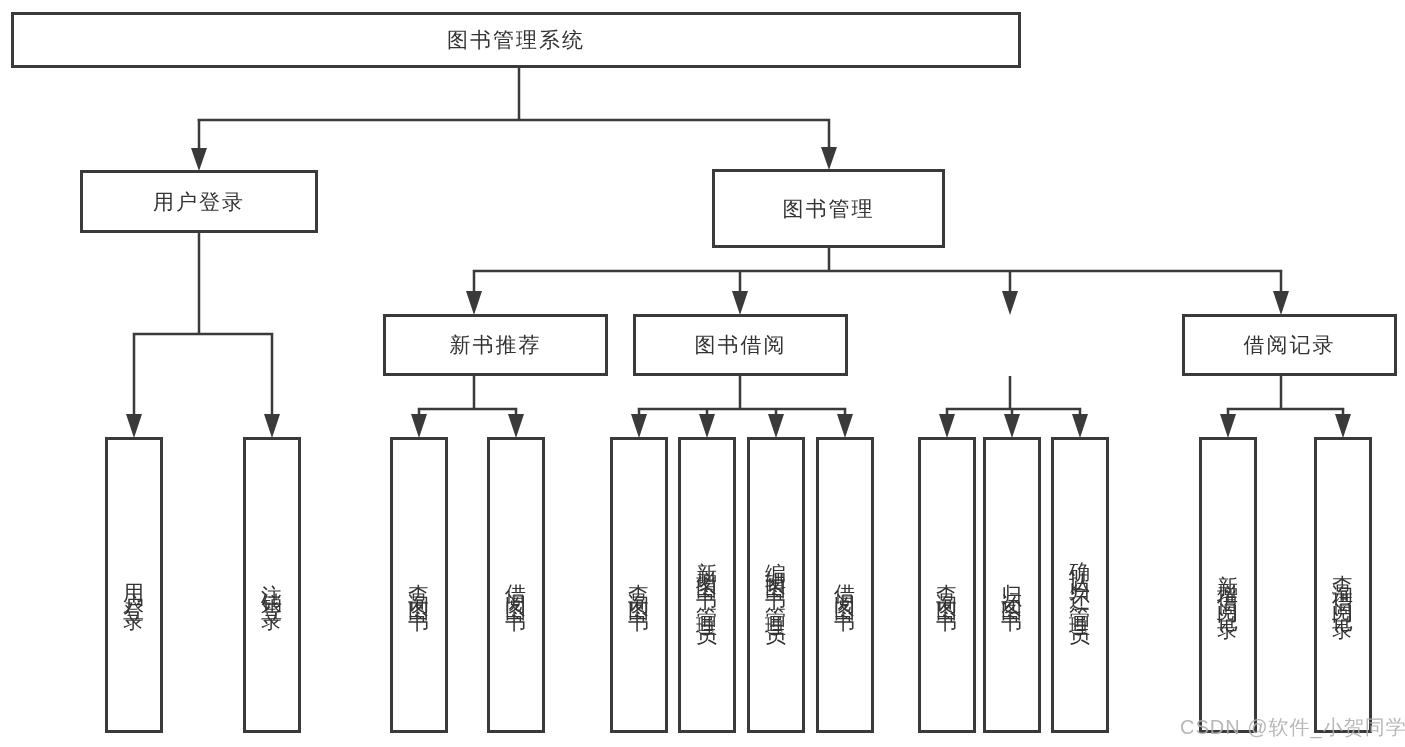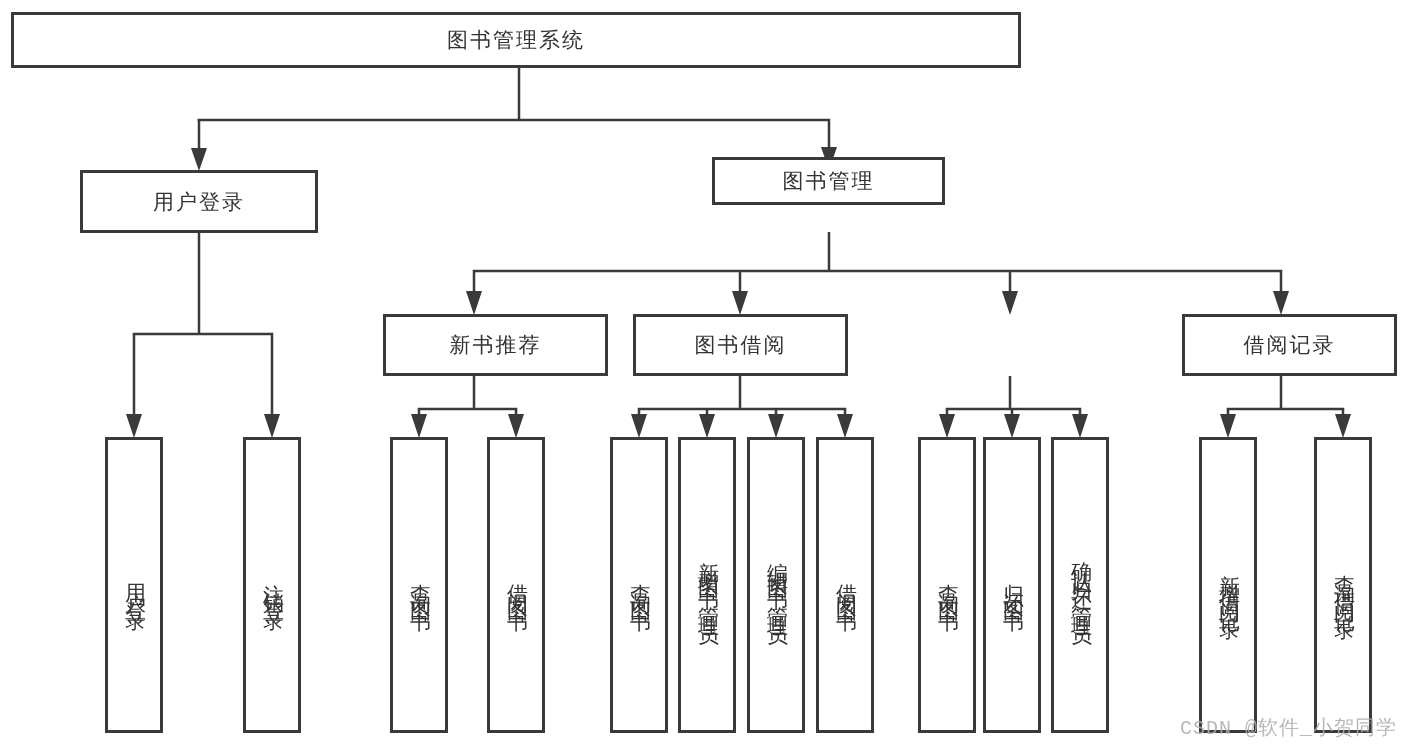--- a/index.html
+++ b/index.html
@@ -7,21 +7,20 @@
     padding: 0;
     background: #ffffff;
     font-family: "Liberation Sans", sans-serif;
   }
   .canvas {
     position: relative;
     width: 1405px;
     height: 747px;
     background: #ffffff;
     overflow: hidden;
-    font-family: Liberation Mono, monospace;
   }
   .connectors {
     position: absolute;
     left: 0;
     top: 0;
     pointer-events: none;
   }
   .node {
     position: absolute;
     box-sizing: border-box;
@@ -96,21 +95,21 @@
       <polygon points="1004,414 1020,414 1012,438"></polygon>
       <polygon points="1072,414 1088,414 1080,438"></polygon>
       <polygon points="1220,414 1236,414 1228,438"></polygon>
       <polygon points="1335,414 1351,414 1343,438"></polygon>
     </g>
   </svg>
 
   <div class="node hnode" style="left:11px; top:12px; width:1010px; height:56px;">图书管理系统</div>
 
   <div class="node hnode" style="left:80px; top:170px; width:238px; height:63px;">用户登录</div>
-  <div class="node hnode" style="left:712px; top:157px; width:233px; height:48px;">图书管理</div>
+  <div class="node hnode" style="left:712px; top:169px; width:233px; height:79px;">图书管理</div>
 
   <div class="node hnode" style="left:362px; top:314px; width:225px; height:62px;margin-left:21px;">新书推荐</div>
   <div class="node hnode" style="left:633px; top:314px; width:215px; height:62px;">图书借阅</div>
   <div class="node hnode" style="left:1182px; top:314px; width:215px; height:62px;">借阅记录</div>
 
   <div class="node vnode" style="left:105px; top:437px; width:58px; height:296px;">用户登录</div>
   <div class="node vnode" style="left:243px; top:437px; width:58px; height:296px;">注销登录</div>
 
   <div class="node vnode" style="left:390px; top:437px; width:58px; height:296px;">查询图书</div>
   <div class="node vnode" style="left:487px; top:437px; width:58px; height:296px;">借阅图书</div>

